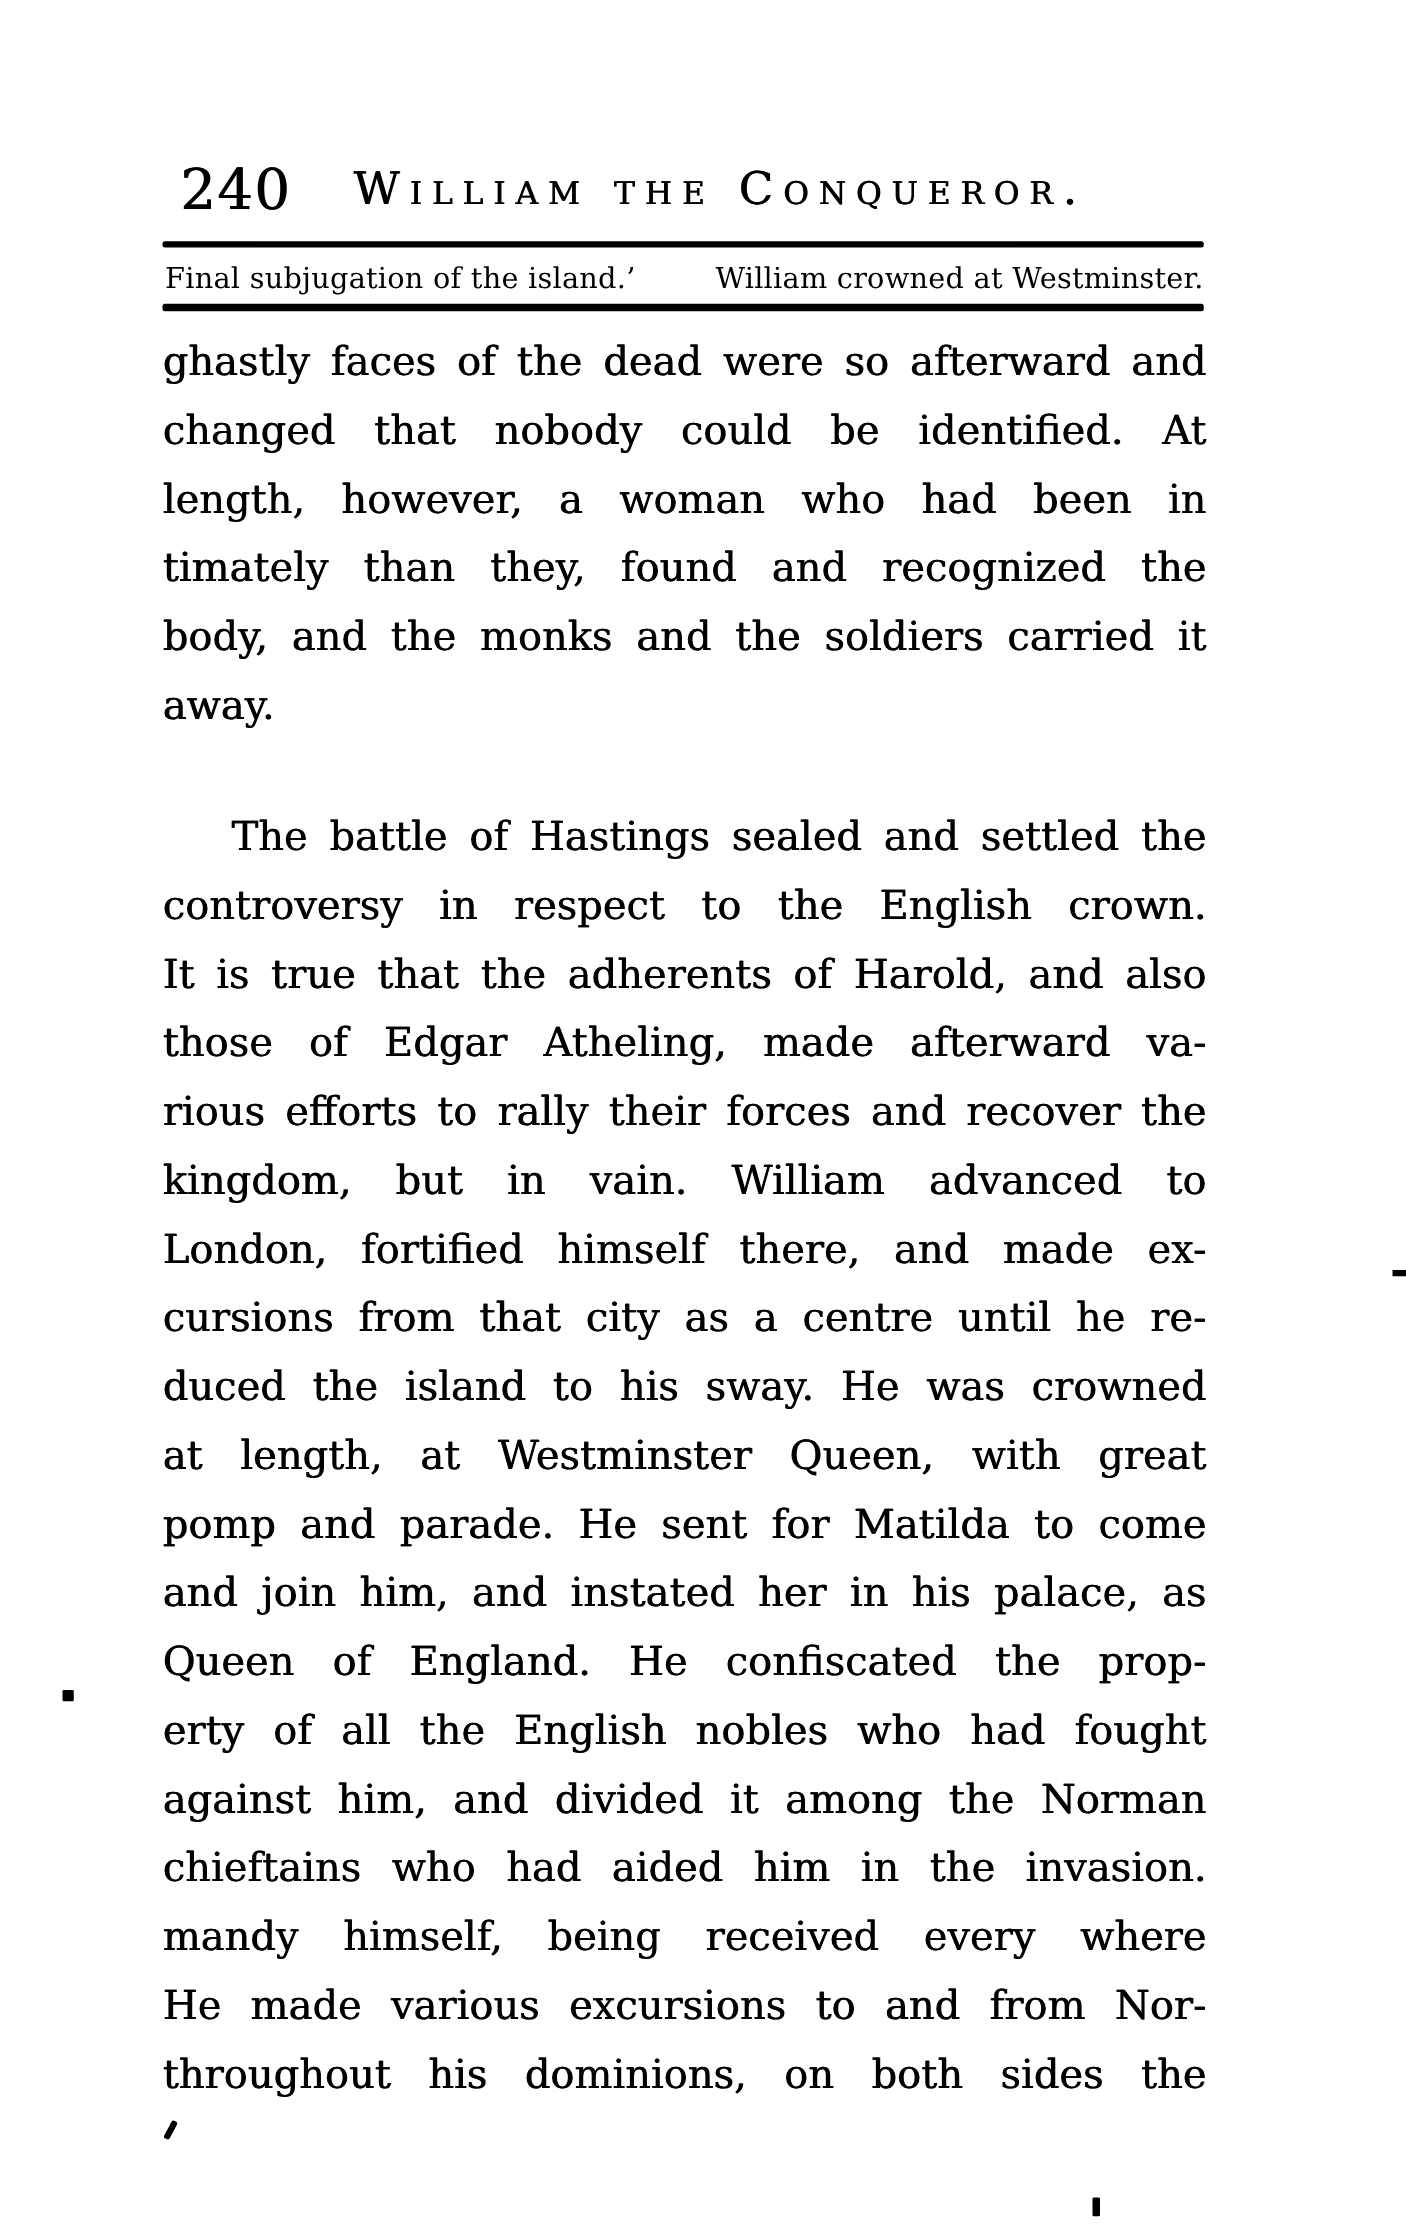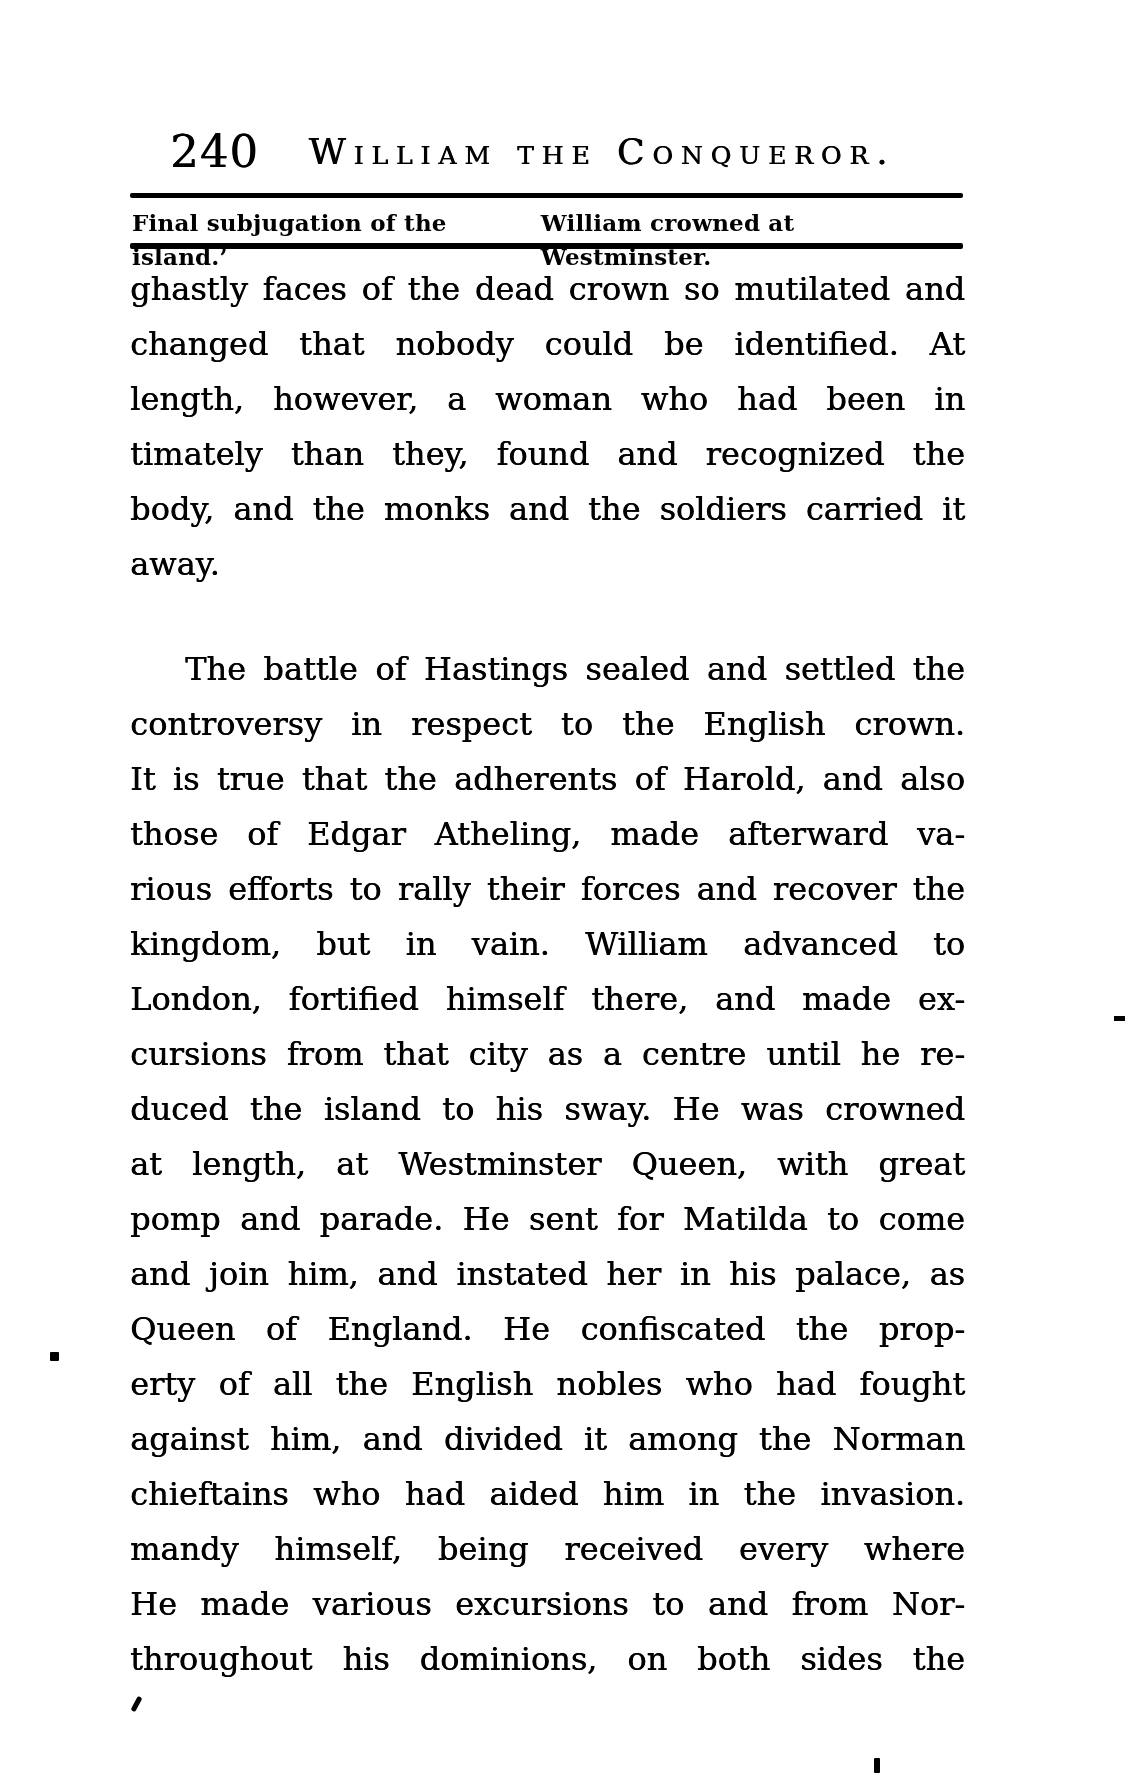--- a/index.html
+++ b/index.html
@@ -9,21 +9,21 @@
     position: relative;
     overflow: hidden;
     font-family: "DejaVu Serif", "Liberation Serif", serif;
     color: #000000;
   }
   .page { position: absolute; inset: 0; }
 
   
   .header-row {
     position: absolute;
-    left: 142px; top: 126px; width: 835px; height: 52px;
+    left: 116px; top: 126px; width: 835px; height: 52px;
   }
   .page-number {
     position: absolute; left: 28px; top: 0;
     font-size: 45px; line-height: 52px;
     letter-spacing: 1px;
     text-shadow: 0.6px 0 currentColor;
   }
   .book-title {
     position: absolute; left: 110px; width: 700px; top: 0;
     text-align: center;
@@ -36,21 +36,21 @@
 
   
   .rule { position: absolute; left: 130px; width: 833px; background: #000; }
   .rule-top { top: 193px; height: 5px; border-radius: 2px; }
   .rule-bottom { top: 243px; height: 6px; border-radius: 2px; }
 
   
   .running-heads {
     position: absolute; left: 132px; top: 206px; width: 831px; height: 34px;
     display: flex; justify-content: space-between; align-items: baseline;
-    font-size: 23px; line-height: 34px; font-weight: bold;
+    font-size: 23px; line-height: 34px; font-weight: normal;
     letter-spacing: 0.2px;
   }
 
   
   .body-text {
     position: absolute; left: 130px; top: 262px; width: 835px;
     font-size: 32px;
     text-shadow: 0.5px 0 currentColor;
   }
   .para { margin: 0; }
@@ -89,21 +89,21 @@
 
   <div class="running-heads">
     <span>Final subjugation of the island.’</span>
     <span>William crowned at Westminster.</span>
   </div>
 
   <div class="rule rule-bottom"></div>
 
   <div class="body-text">
       <div class="para">
-        <div class="line">ghastly faces of the dead crown so mutilated and</div>
+        <div class="line">ghastly faces of the dead were so afterward and</div>
         <div class="line">changed that nobody could be identified.  At</div>
         <div class="line">length, however, a woman who had been in</div>
         <div class="line">timately than they, found and recognized the</div>
         <div class="line">body, and the monks and the soldiers carried it</div>
         <div class="line no-stretch">away.</div>
       </div>
       <div class="para indent">
         <div class="line">The battle of Hastings sealed and settled the</div>
         <div class="line">controversy in respect to the English crown.</div>
         <div class="line">It is true that the adherents of Harold, and also</div>

